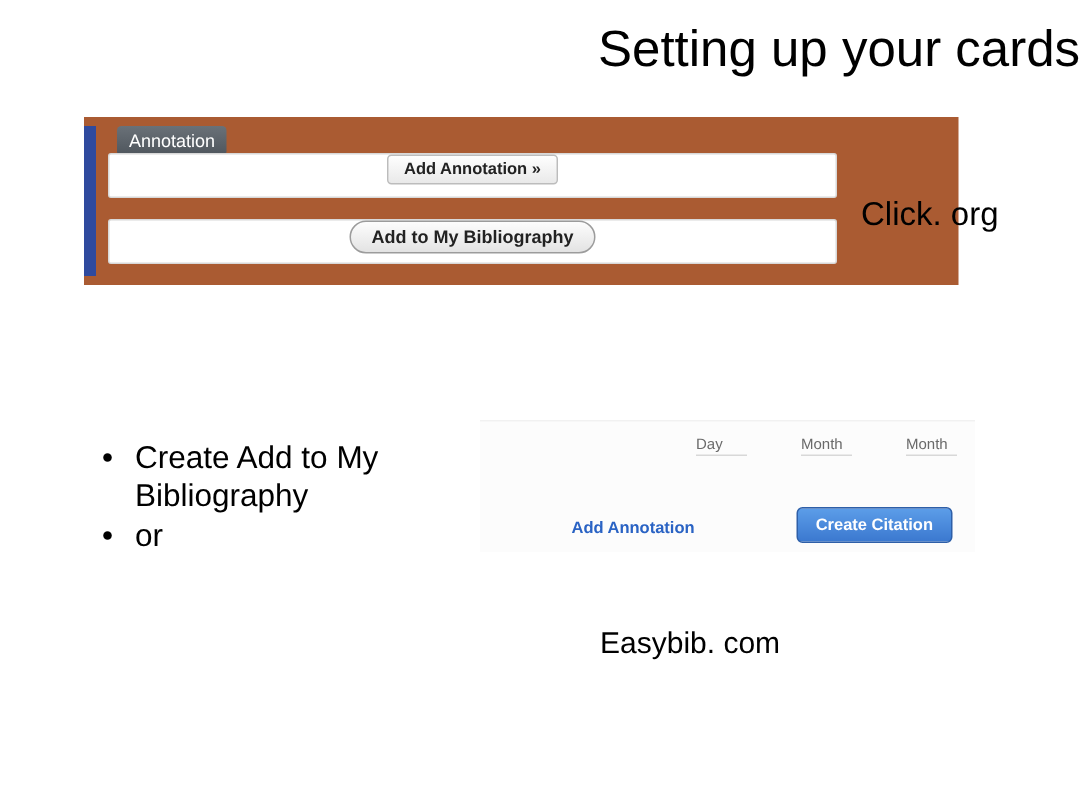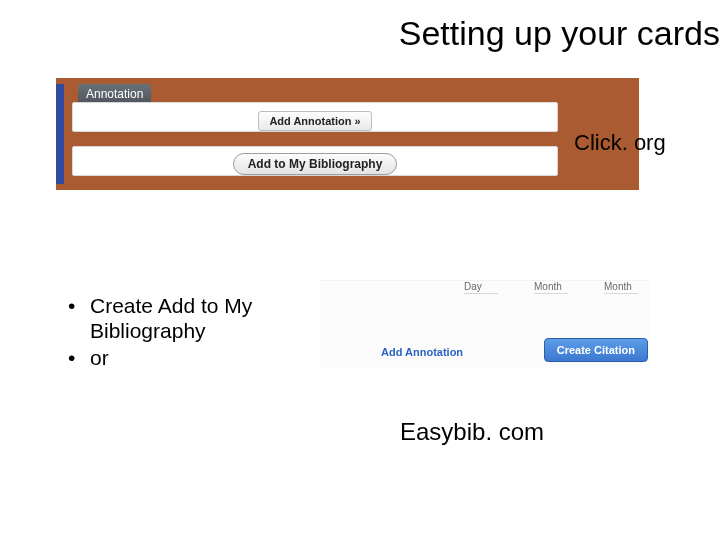--- a/index.html
+++ b/index.html
@@ -51,21 +51,21 @@
     z-index: 2;
   }
   .band {
     background: #fff;
     border: 1px solid #d8d8d8;
     border-radius: 2px;
     height: 30px;
     width: 486px;
     margin: 0 0 0 6px;
     display: flex;
-    align-items: flex-end;
+    align-items: flex-start;
     justify-content: center;
     position: relative;
     z-index: 2;
   }
   .band + .spacer { height: 14px; }
   .add-annotation-btn {
     background: linear-gradient(#fefefe,#e9e9e9);
     border: 1px solid #bcbcbc;
     border-radius: 3px;
     font-size: 11px;
@@ -117,21 +117,21 @@
     position: absolute;
     top: 280px;
     left: 320px;
     width: 330px;
     height: 88px;
     background: #fcfcfc;
     border-top: 1px solid #f1f1f1;
   }
   .easybib-shot .fieldrow {
     position: absolute;
-    top: 0;
+    top: 10px;
     right: 12px;
     display: flex;
     gap: 36px;
     font-size: 10px;
     color: #6a6a6a;
     margin-left: 24px;
   }
   .easybib-shot .fieldrow span {
     border-bottom: 1px solid #d8d8d8;
     padding-bottom: 1px;
@@ -142,35 +142,35 @@
     bottom: 10px;
     left: 18px;
     font-size: 11px;
     font-weight: 700;
     color: #2a63c4;
     margin-left: 43px;
   }
   .create-citation-btn {
     position: absolute;
     bottom: 6px;
-    right: 2px;
+    right: 15px;
     background: linear-gradient(#5c9de8,#3b78cf);
     border: 1px solid #2e5fa8;
     border-radius: 4px;
     color: #fff;
     font-size: 11px;
     font-weight: 700;
     padding: 5px 12px;
     text-align: right;
   }
   .easybib-label {
     position: absolute;
     top: 418px;
     left: 400px;
-    font-size: 24px;
+    font-size: 20px;
     color: #000;
   }
 </style>
 </head>
 <body>
 
 <h1 class="slide-title">Setting up your cards</h1>
 
 <div class="bibme-block">
   <div class="bleed-left"></div>

